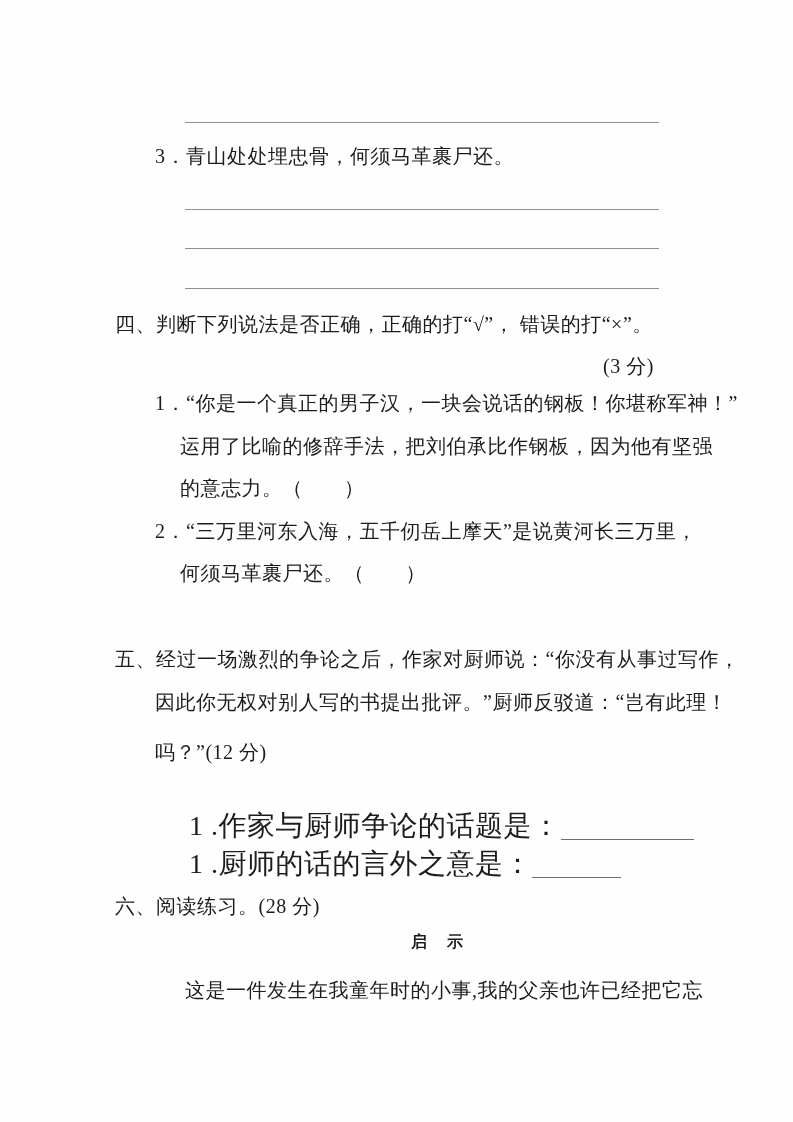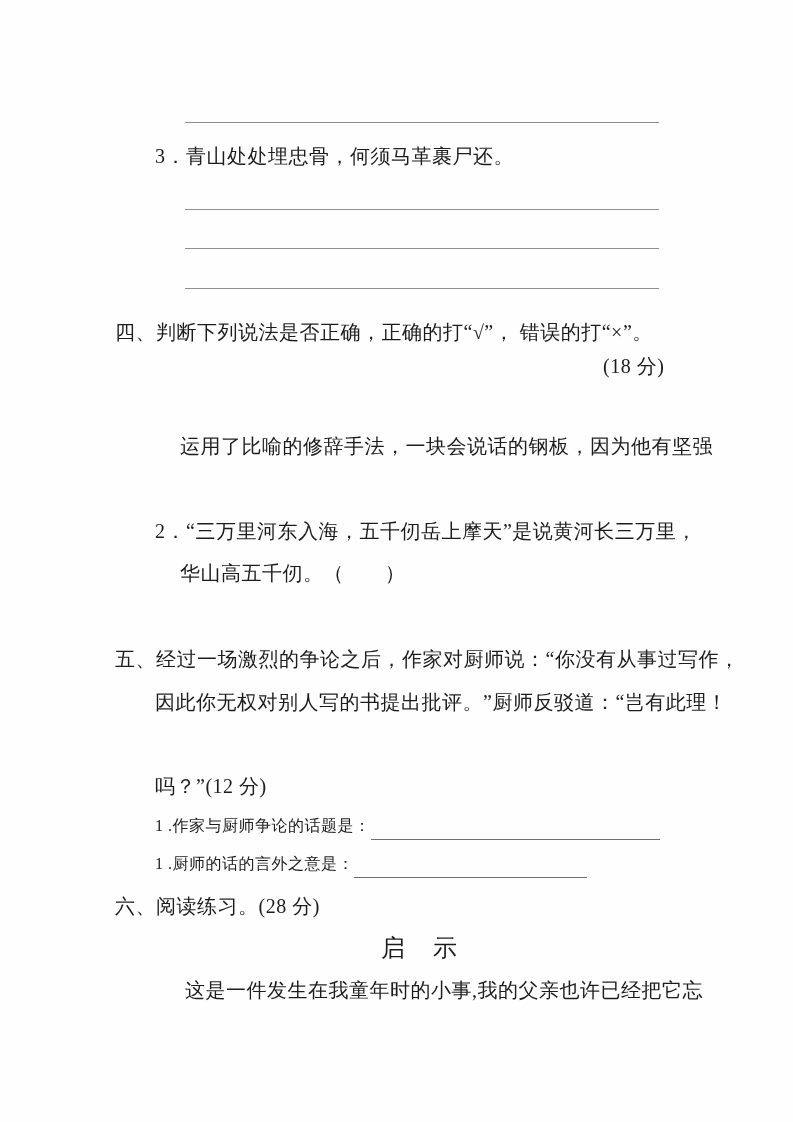--- a/index.html
+++ b/index.html
@@ -23,64 +23,67 @@
     position:absolute;
     left:185px;
     width:474px;
     height:28px;
     border-bottom:1px solid #8f8f8f;
   }
   .fill-row{
     position:absolute;
     display:flex;
     align-items:flex-end;
-    font-size:16px;
+    font-size:28px;
     line-height:28px;
     letter-spacing:0.5px;
     white-space:nowrap;
+    margin-left:34px;
   }
   .blank-fill{
     flex:1;
     border-bottom:1px solid #6f6f6f;
     height:24px;
   }
   .reading-title{
     position:absolute;
-    left:115px;
+    left:133px;
     width:610px;
     text-align:center;
-    font-weight:normal;
-    font-size:24px;
+    font-weight:bold;
+    font-size:16px;
     letter-spacing:2px;
   }
 </style>
 </head>
 <body>
 
 <div class="page">
 
   <div class="answer-line" style="top:94px"></div>
 
   <div class="t" style="top:142px;left:155px">3．青山处处埋忠骨，何须马革裹尸还。</div>
   <div class="answer-line" style="top:181px"></div>
   <div class="answer-line" style="top:220px"></div>
   <div class="answer-line" style="top:260px"></div>
 
-  <div class="t" style="top:318px;left:115px">四、判断下列说法是否正确，正确的打“√”， 错误的打“×”。</div>
-  <div class="t" style="top:352px;left:603px">(18 分)</div>
+  <div class="t" style="top:310px;left:115px">四、判断下列说法是否正确，正确的打“√”， 错误的打“×”。</div>
+  <div class="t" style="top:352px;left:603px">(3 分)</div>
 
-  <div class="t" style="top:432px;left:180px">运用了比喻的修辞手法，一块会说话的钢板，因为他有坚强</div>
+  <div class="t" style="top:389px;left:155px">1．“你是一个真正的男子汉，一块会说话的钢板！你堪称军神！”</div>
+  <div class="t" style="top:432px;left:180px">运用了比喻的修辞手法，把刘伯承比作钢板，因为他有坚强</div>
+  <div class="t" style="top:474px;left:180px">的意志力。（　　）</div>
 
   <div class="t" style="top:517px;left:155px">2．“三万里河东入海，五千仞岳上摩天”是说黄河长三万里，</div>
-  <div class="t" style="top:559px;left:180px">华山高五千仞。（　　）</div>
+  <div class="t" style="top:559px;left:180px">何须马革裹尸还。（　　）</div>
 
 
   <div class="t" style="top:645px;left:115px">五、经过一场激烈的争论之后，作家对厨师说：“你没有从事过写作，</div>
   <div class="t" style="top:688px;left:155px">因此你无权对别人写的书提出批评。”厨师反驳道：“岂有此理！</div>
-  <div class="t" style="top:772px;left:155px">吗？”(12 分)</div>
+  <div class="t" style="top:738px;left:155px">吗？”(12 分)</div>
 
   <div class="fill-row" style="top:812px;left:155px;width:505px">
     <span>1 .作家与厨师争论的话题是：</span>
     <span class="blank-fill"></span>
   </div>
   <div class="fill-row" style="top:850px;left:155px;width:432px">
     <span>1 .厨师的话的言外之意是：</span>
     <span class="blank-fill"></span>
   </div>
 

